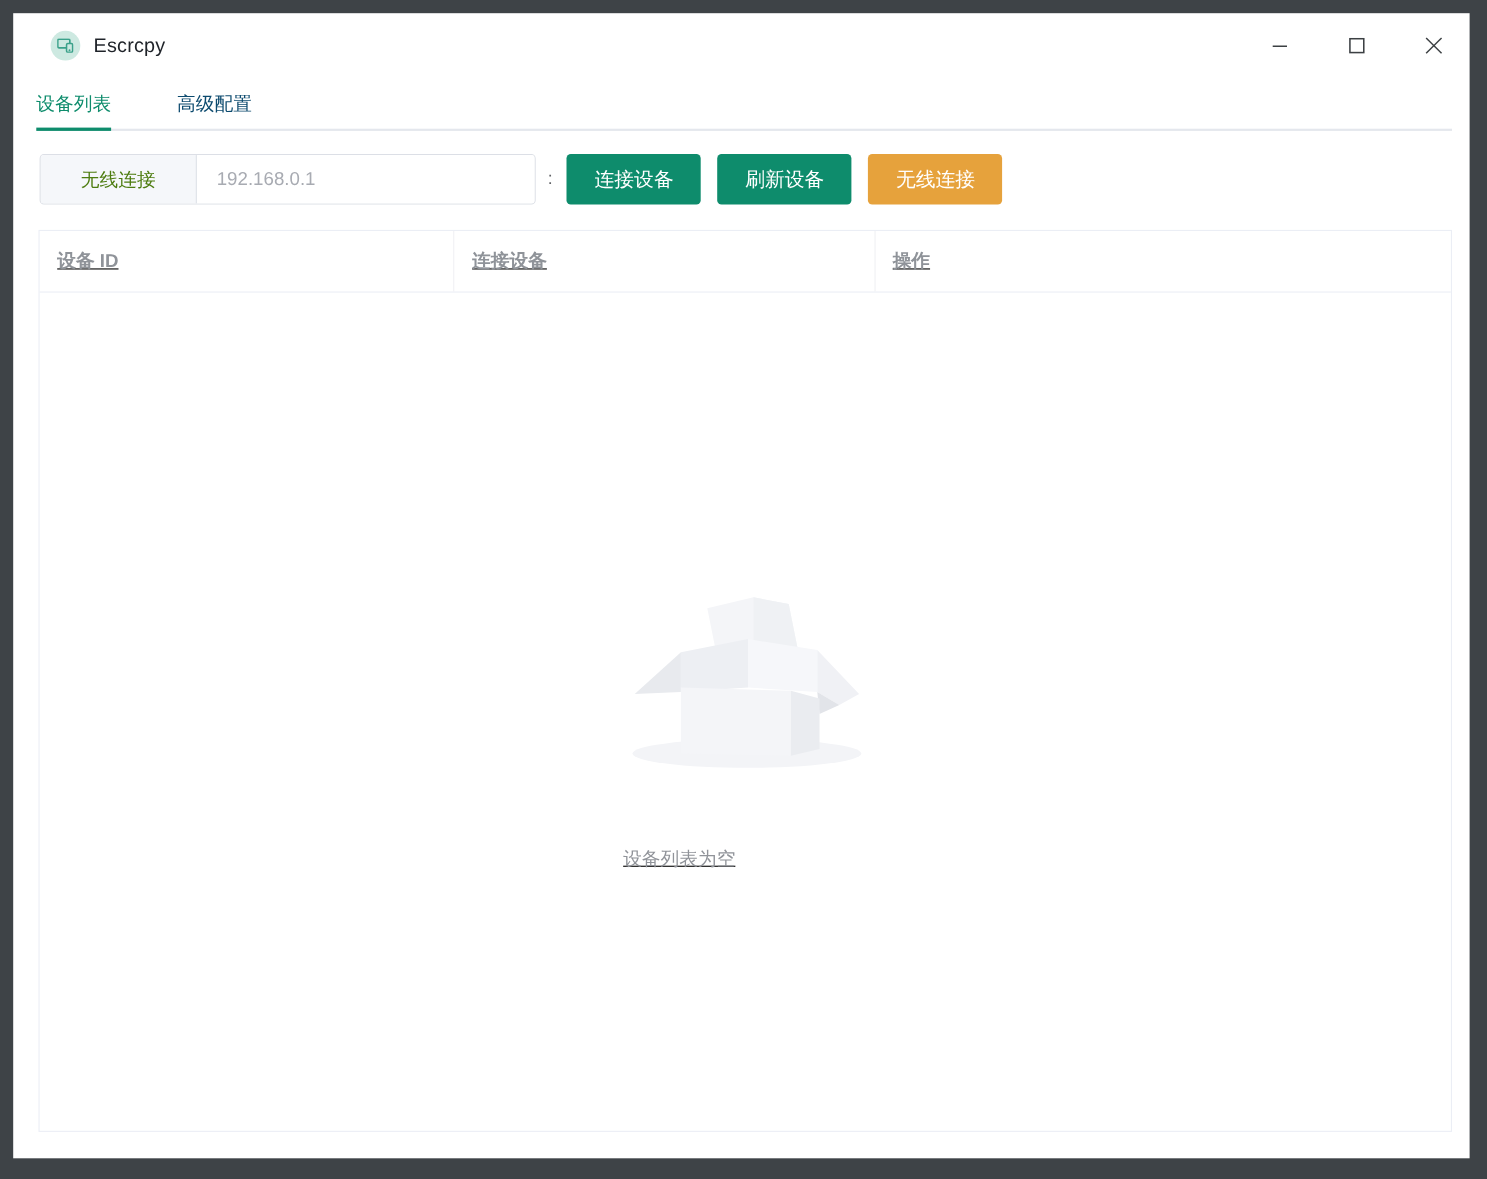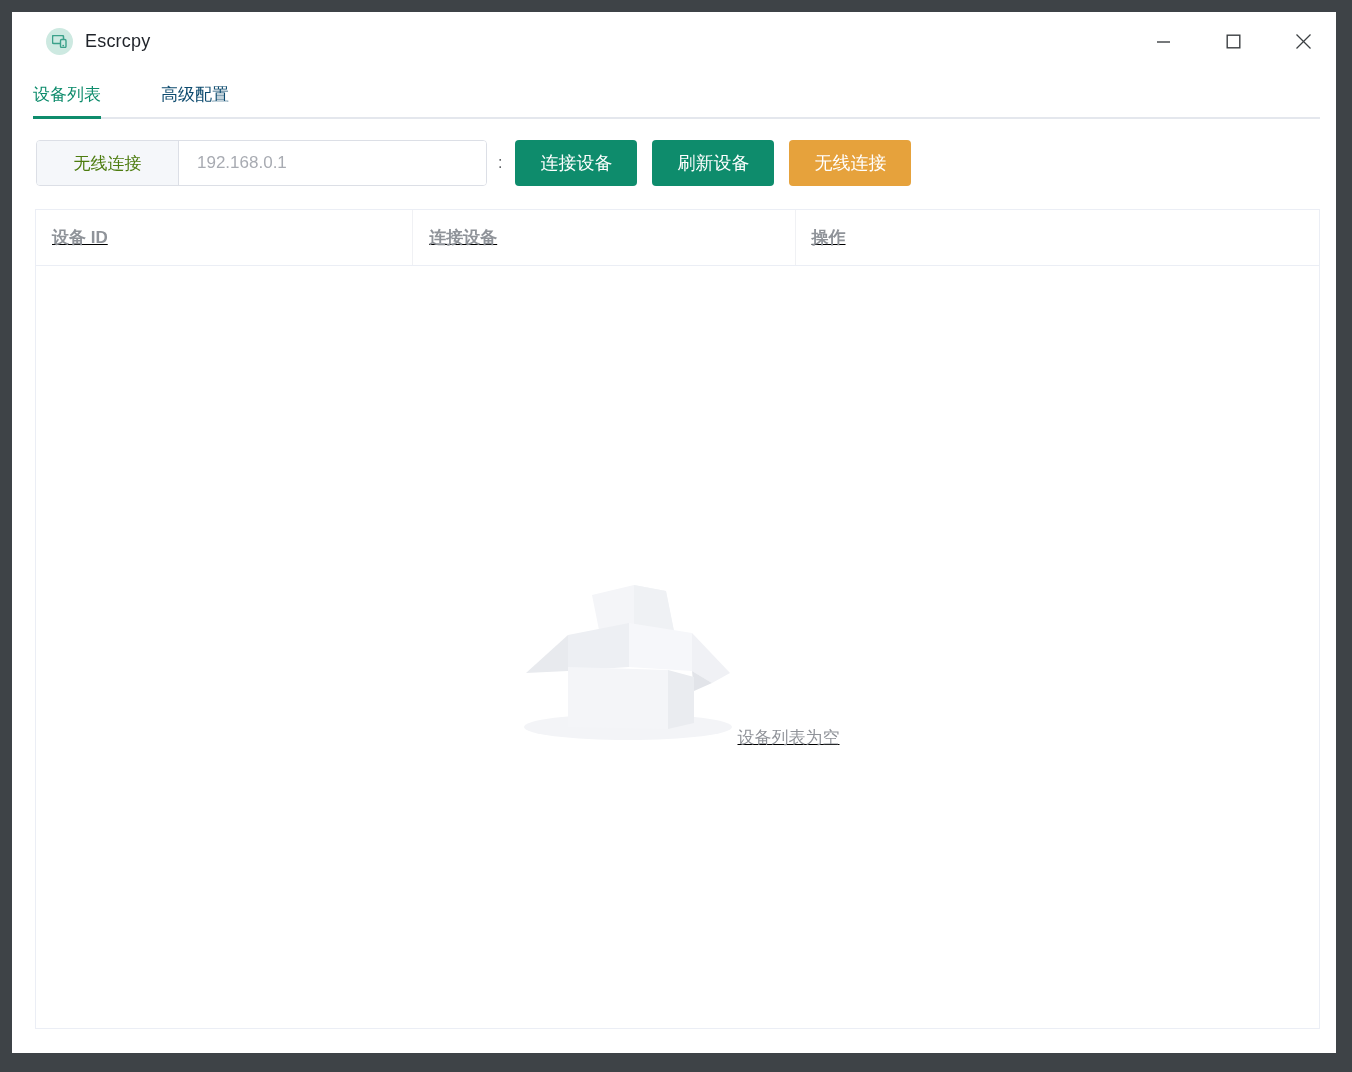--- a/index.html
+++ b/index.html
@@ -90,21 +90,21 @@
   .th {
     display:flex; align-items:center; padding-left:16px;
     font-size:17px; font-weight:700; color:#8f9399;
   }
   .th-id   { width:29.4%; border-right:1px solid #f0f1f4; }
   .th-name { width:29.8%; border-right:1px solid #f0f1f4; }
   .th-op   { flex:1; }
   .tbody { flex:1; display:flex; align-items:center; justify-content:center; }
 
   
-  .empty-state { display:flex; flex-direction:row; align-items:flex-end; transform:translateY(16px); }
+  .empty-state { display:flex; flex-direction:column; align-items:flex-start; transform:translateY(16px); }
   .empty-text { margin-top:62px; font-size:17px; color:#909399; }
 </style>
 </head>
 <body>
 
 <div class="window">
 
   <div class="titlebar">
     <span class="app-icon">
       <svg width="15" height="13" viewBox="0 0 15 13">

